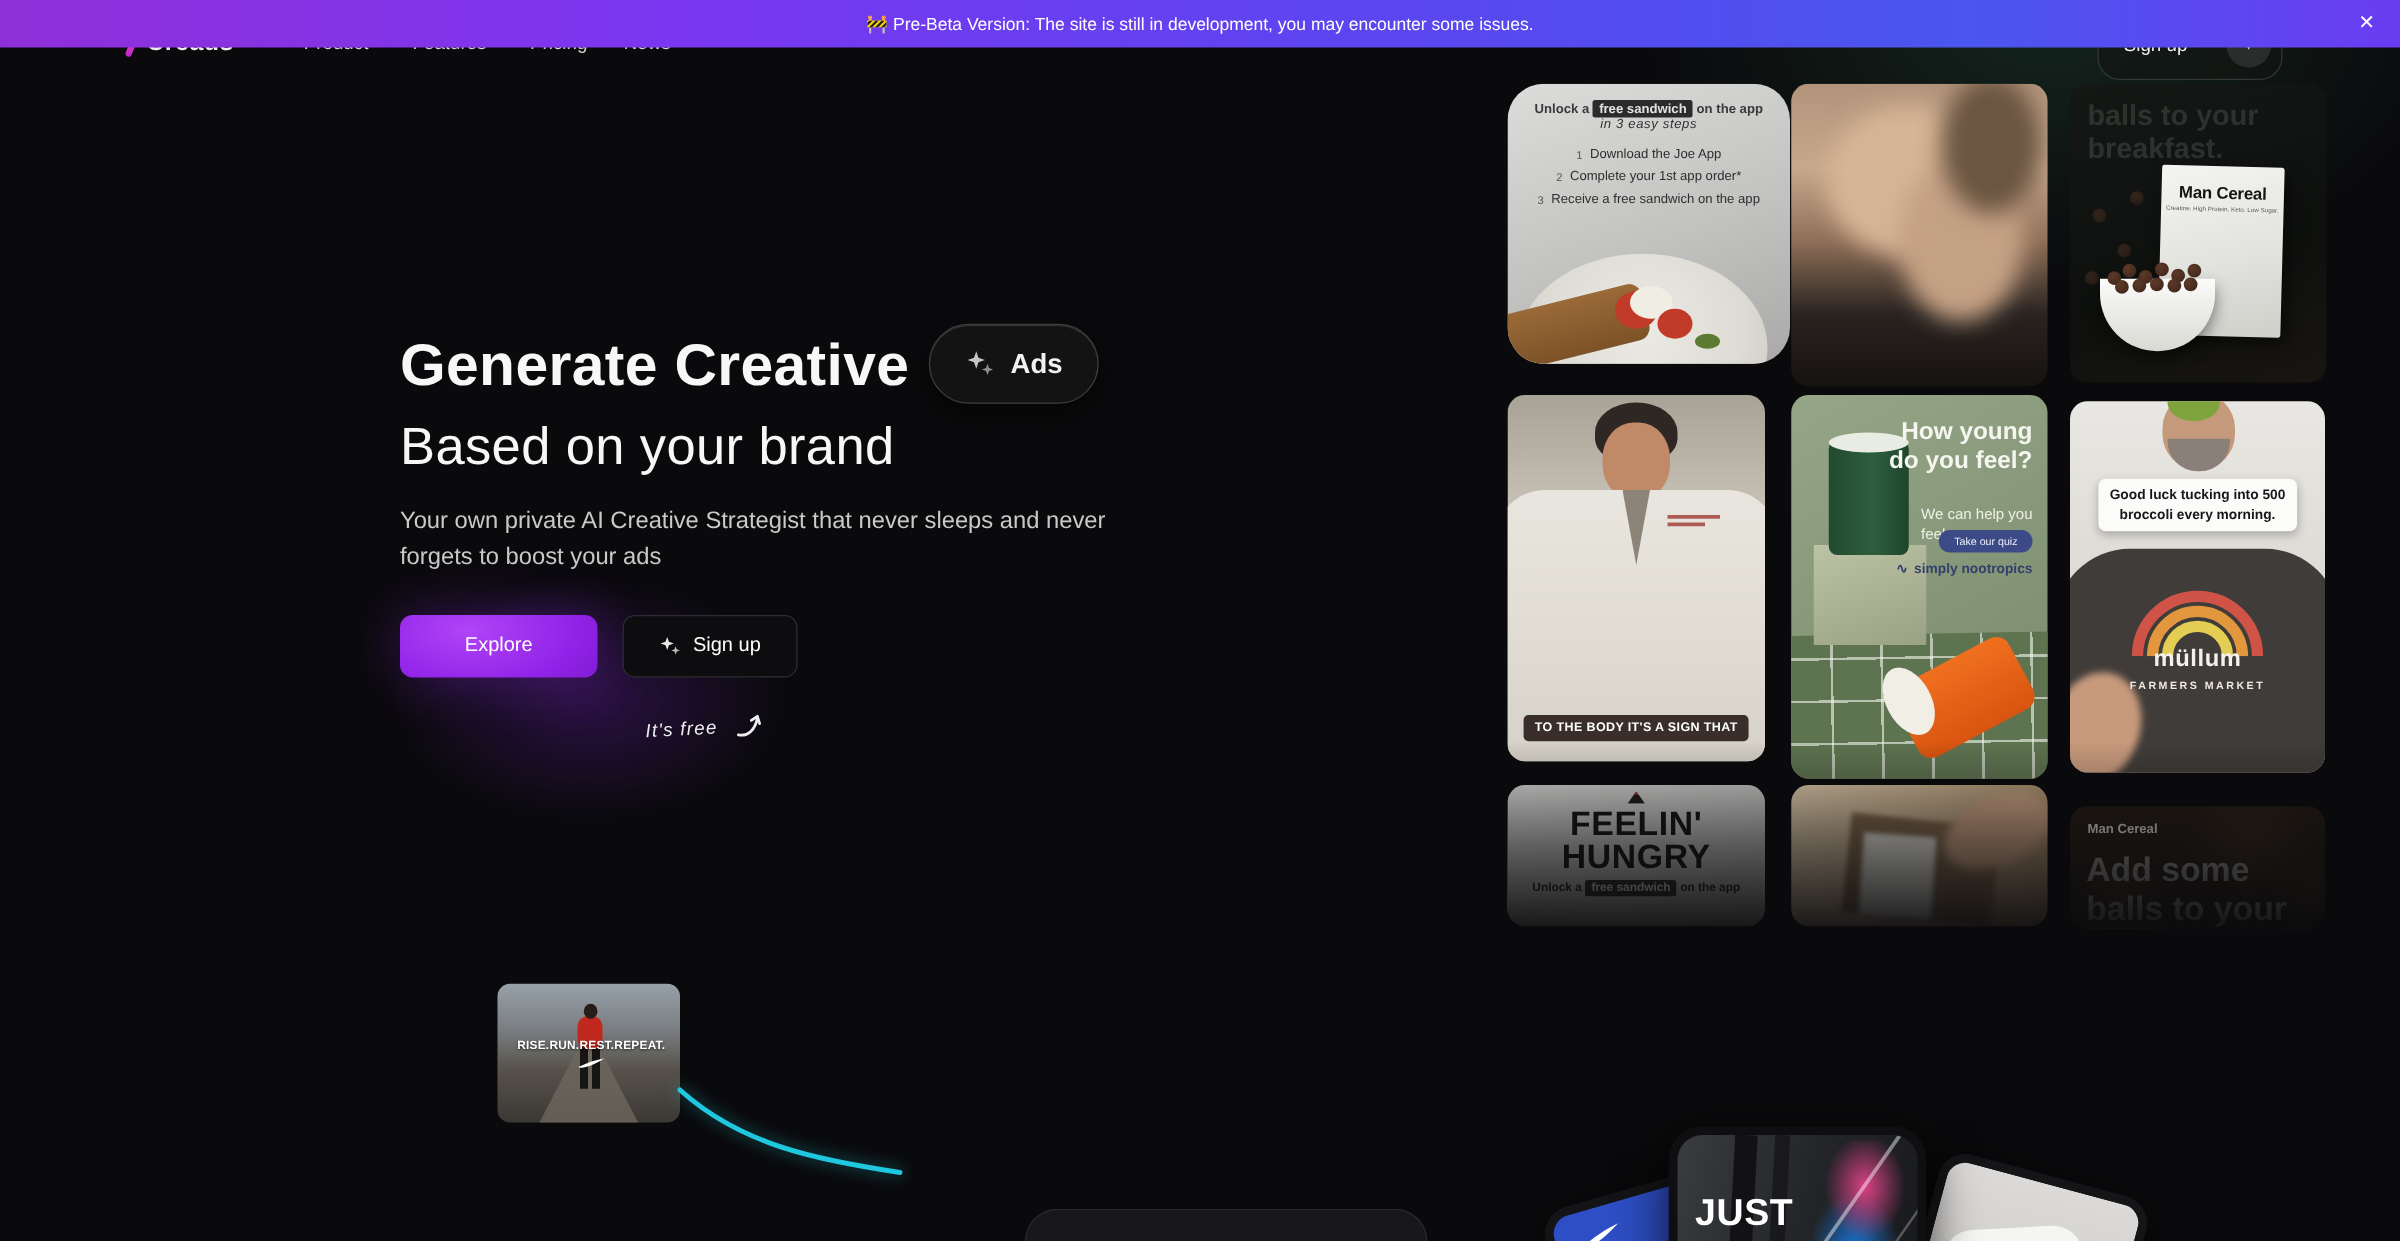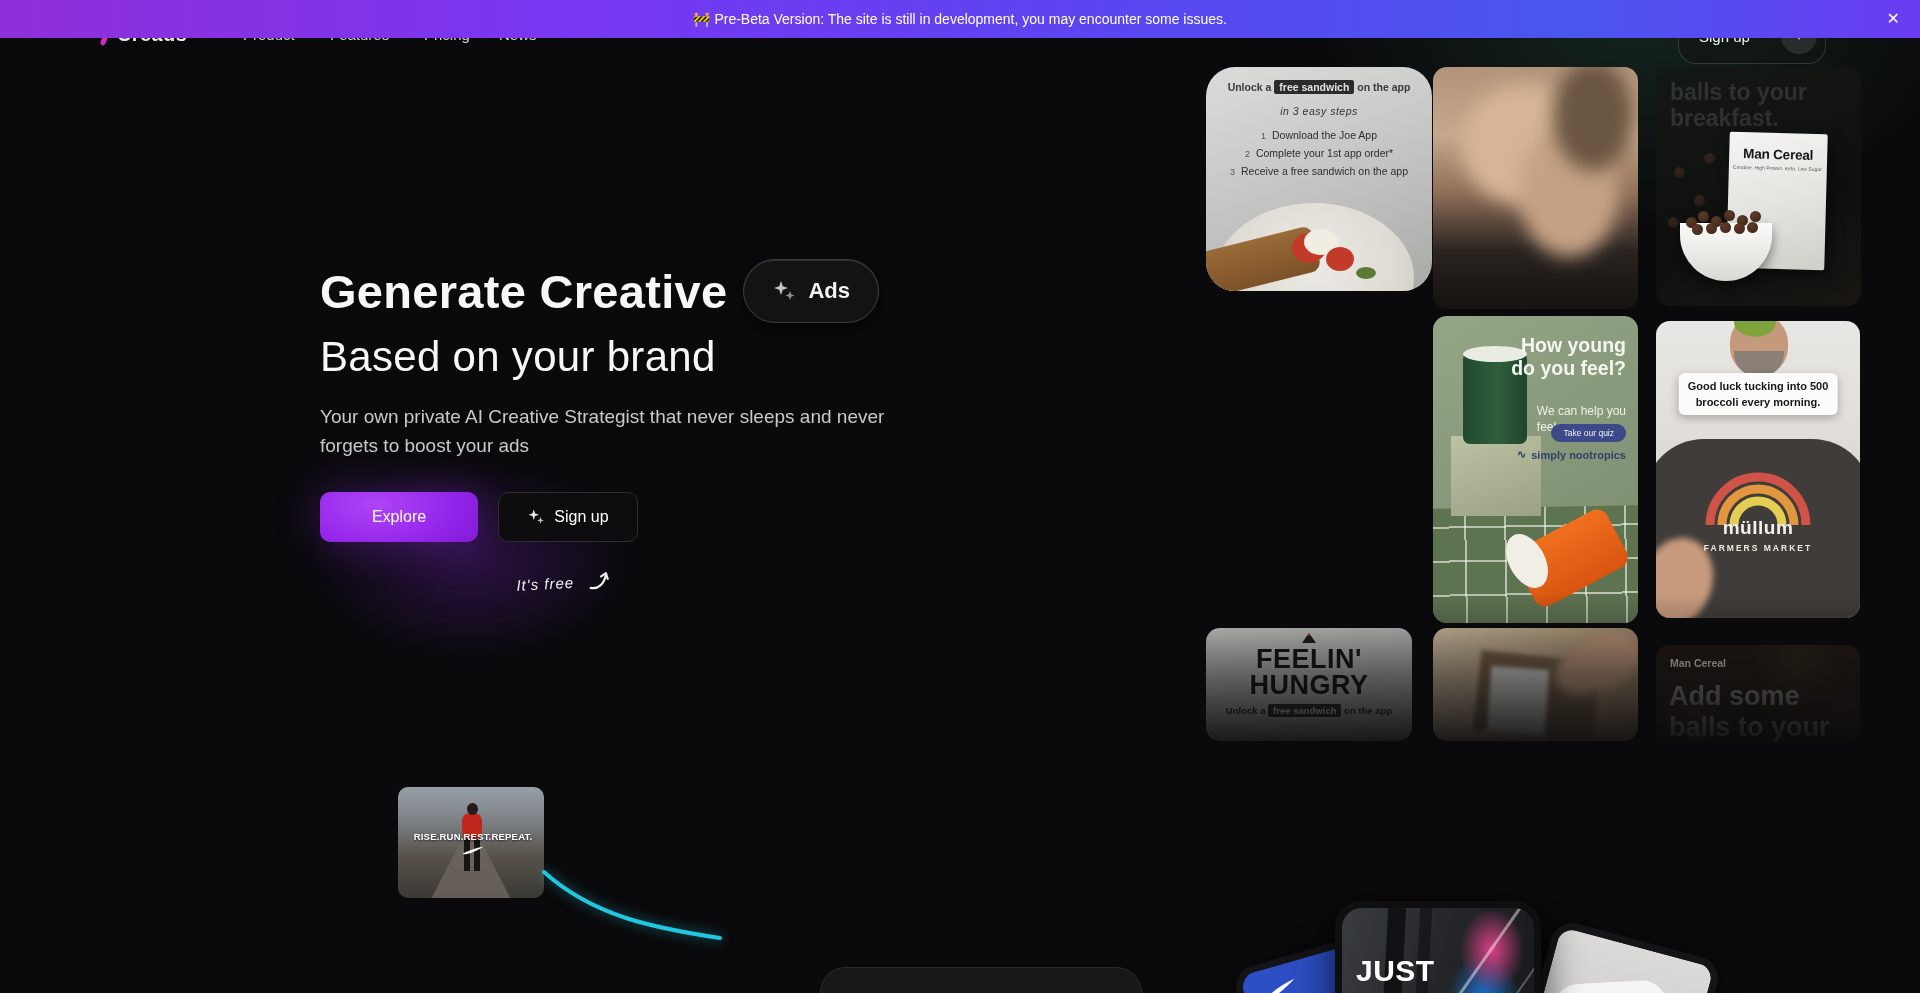--- a/index.html
+++ b/index.html
@@ -56,21 +56,21 @@
   
   .gallery{position:absolute;left:1206px;top:67px;width:658px;height:676px;overflow:hidden;}
   .card{position:absolute;border-radius:14px;overflow:hidden;}
   .gallery-fade{position:absolute;left:0;right:0;bottom:0;height:150px;z-index:9;pointer-events:none;
     background:linear-gradient(180deg,rgba(10,10,12,0) 0%,rgba(10,10,12,.55) 55%,rgba(10,10,12,.92) 100%);}
 
   
   .c-sand{left:0;top:0;width:226px;height:224px;background:linear-gradient(160deg,#dcdcda 0%,#c2c2c0 55%,#a9a9a7 100%);color:#242424;border-radius:29px;}
   .c-sand .h1{margin:14px 12px 0;font-size:10.5px;font-weight:700;color:#3a3a3a;text-align:center;}
   .hl{background:#2b2b2b;color:#e3e3e3;padding:1px 5px;border-radius:2px;}
-  .c-sand .hand{margin-top:12px;text-align:center;font-size:10.5px;font-style:italic;color:#333;letter-spacing:.5px;}
+  .c-sand .hand{margin-top:0;text-align:center;font-size:10.5px;font-style:italic;color:#333;letter-spacing:.5px;}
   .c-sand .steps{margin:10px 10px 0;font-size:10.5px;line-height:17px;color:#2e2e2e;}
   .c-sand .steps .row{display:flex;gap:6px;justify-content:center;}
   .c-sand .num{color:#555;font-size:9px;padding-top:1px;}
   .plate{position:absolute;left:8px;bottom:-62px;width:200px;height:150px;border-radius:50%;
     background:radial-gradient(circle at 50% 40%,#eceae4 0%,#dddbd4 60%,#c6c4bd 100%);}
   .bread{position:absolute;left:-8px;bottom:6px;width:120px;height:46px;border-radius:10px;transform:rotate(-14deg);
     background:linear-gradient(180deg,#9a6a38,#7d5228);}
   .tomato{position:absolute;left:86px;bottom:28px;width:34px;height:30px;border-radius:50%;background:#c23b28;}
   .tomato.t2{left:120px;bottom:20px;width:28px;height:24px;}
   .mozza{position:absolute;left:98px;bottom:36px;width:34px;height:26px;border-radius:50%;background:#f0ede3;}
@@ -126,21 +126,21 @@
   .noo-cap-g{position:absolute;left:30px;top:30px;width:64px;height:16px;border-radius:50%;background:#e9ece3;}
   .noo-tin-o{position:absolute;left:86px;top:210px;width:104px;height:64px;border-radius:12px;transform:rotate(-28deg);
     background:linear-gradient(180deg,#f0701f,#d85410);}
   .noo-cap-o{position:absolute;left:76px;top:216px;width:36px;height:58px;border-radius:50%;transform:rotate(-28deg);background:#f1eee6;}
 
   
   .c-broc{left:450px;top:254px;width:204px;height:297px;background:linear-gradient(180deg,#e9e7e3 0%,#dcd9d3 55%,#cfccc6 100%);}
   .broc-head{position:absolute;left:74px;top:-6px;width:58px;height:60px;border-radius:46%;background:#c59a7c;}
   .broc-green{position:absolute;left:78px;top:-14px;width:42px;height:30px;border-radius:50%;background:#7fa43e;}
   .broc-beard{position:absolute;left:78px;top:30px;width:50px;height:26px;border-radius:0 0 24px 24px;background:#8a8078;}
-  .broc-cap{position:absolute;left:50%;top:52px;transform:translateX(-50%);background:#fbfbfa;color:#171717;
+  .broc-cap{position:absolute;left:50%;top:62px;transform:translateX(-50%);background:#fbfbfa;color:#171717;
     font-size:11px;font-weight:800;text-align:center;line-height:16px;padding:5px 9px;border-radius:6px;
     box-shadow:0 3px 8px rgba(0,0,0,.25);white-space:nowrap;}
   .broc-tee{position:absolute;left:-12px;top:118px;width:228px;height:190px;border-radius:60px 60px 0 0;background:#403c39;}
   .broc-rainbow{position:absolute;left:50%;top:150px;transform:translateX(-50%);}
   .broc-brand{position:absolute;left:0;right:0;top:196px;text-align:center;color:#f3f1ec;font-size:19px;font-weight:800;letter-spacing:.5px;}
   .broc-sub{position:absolute;left:0;right:0;top:222px;text-align:center;color:#efe9df;font-size:8.5px;font-weight:700;letter-spacing:2px;}
   .broc-hand{position:absolute;left:-14px;top:216px;width:70px;height:90px;border-radius:50%;background:#c79a7c;filter:blur(3px);transform:rotate(18deg);}
 
   
   .c-hungry{left:0;top:561px;width:206px;height:113px;background:linear-gradient(160deg,#d8d8d6 0%,#bdbdbb 60%,#a7a7a5 100%);color:#161616;}
@@ -328,20 +328,29 @@
         <span class="ball" style="left:55px;top:6px"></span>
         <span class="ball" style="left:68px;top:2px"></span>
         <span class="ball" style="left:10px;top:15px"></span>
         <span class="ball" style="left:24px;top:14px"></span>
         <span class="ball" style="left:38px;top:13px"></span>
         <span class="ball" style="left:52px;top:14px"></span>
         <span class="ball" style="left:65px;top:13px"></span>
       </div>
     </div>
 
+    <div class="card c-doc">
+      <div class="doc-hair"></div>
+      <div class="doc-face"></div>
+      <div class="doc-coat"></div>
+      <div class="doc-vee"></div>
+      <div class="doc-name"></div>
+      <div class="doc-name l2"></div>
+      <div class="doc-caption">TO THE BODY IT'S A SIGN THAT</div>
+    </div>
 
     <div class="card c-noo">
       <div class="noo-floor"></div>
       <div class="noo-cube"></div>
       <div class="noo-tin-g"></div>
       <div class="noo-cap-g"></div>
       <div class="noo-tin-o"></div>
       <div class="noo-cap-o"></div>
       <div class="noo-head">
         <span>How young</span><br>

